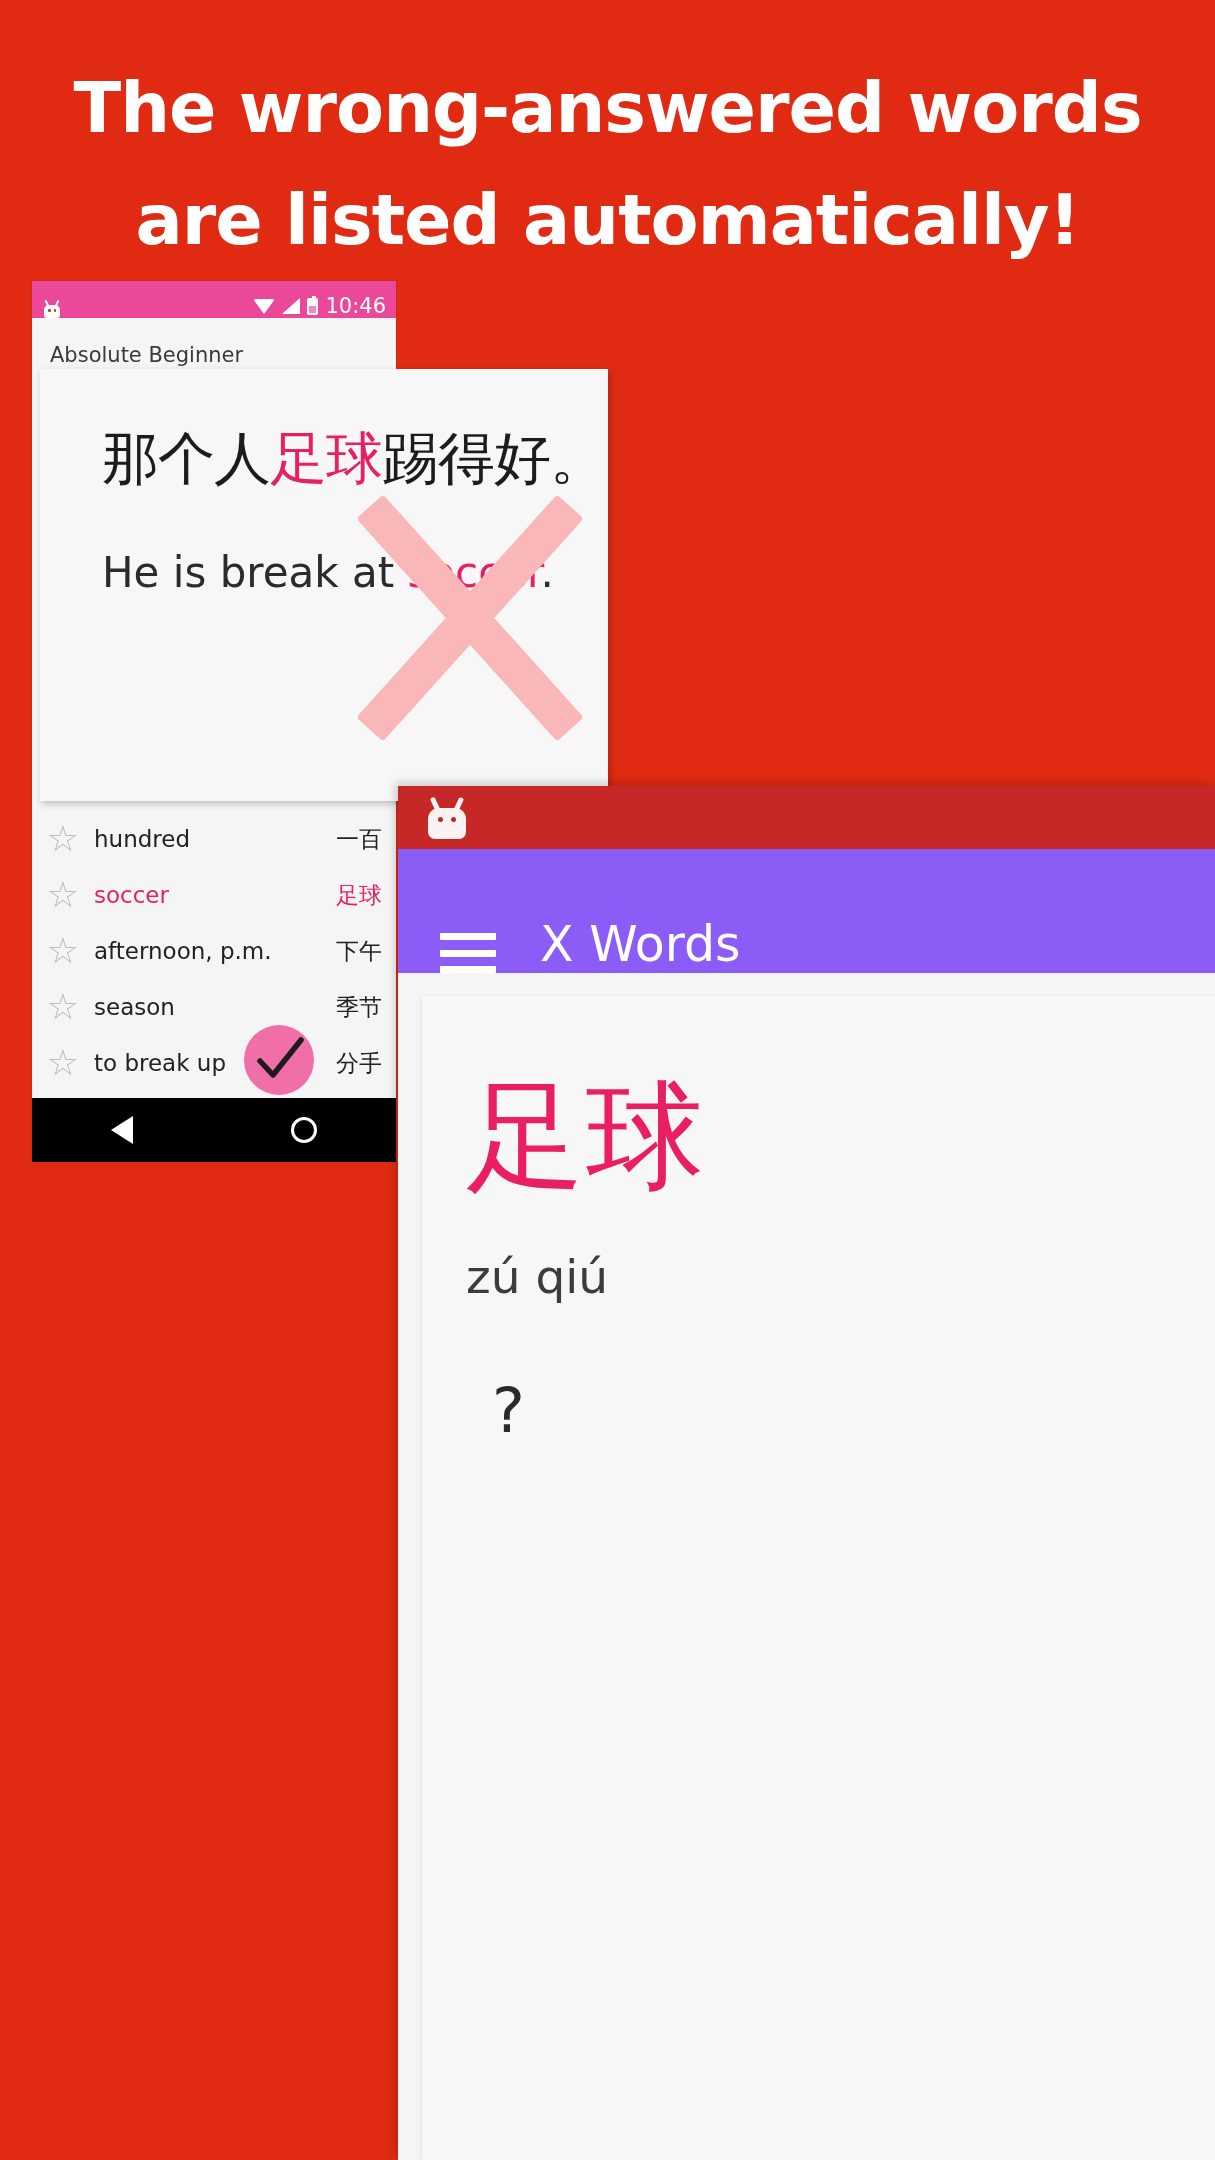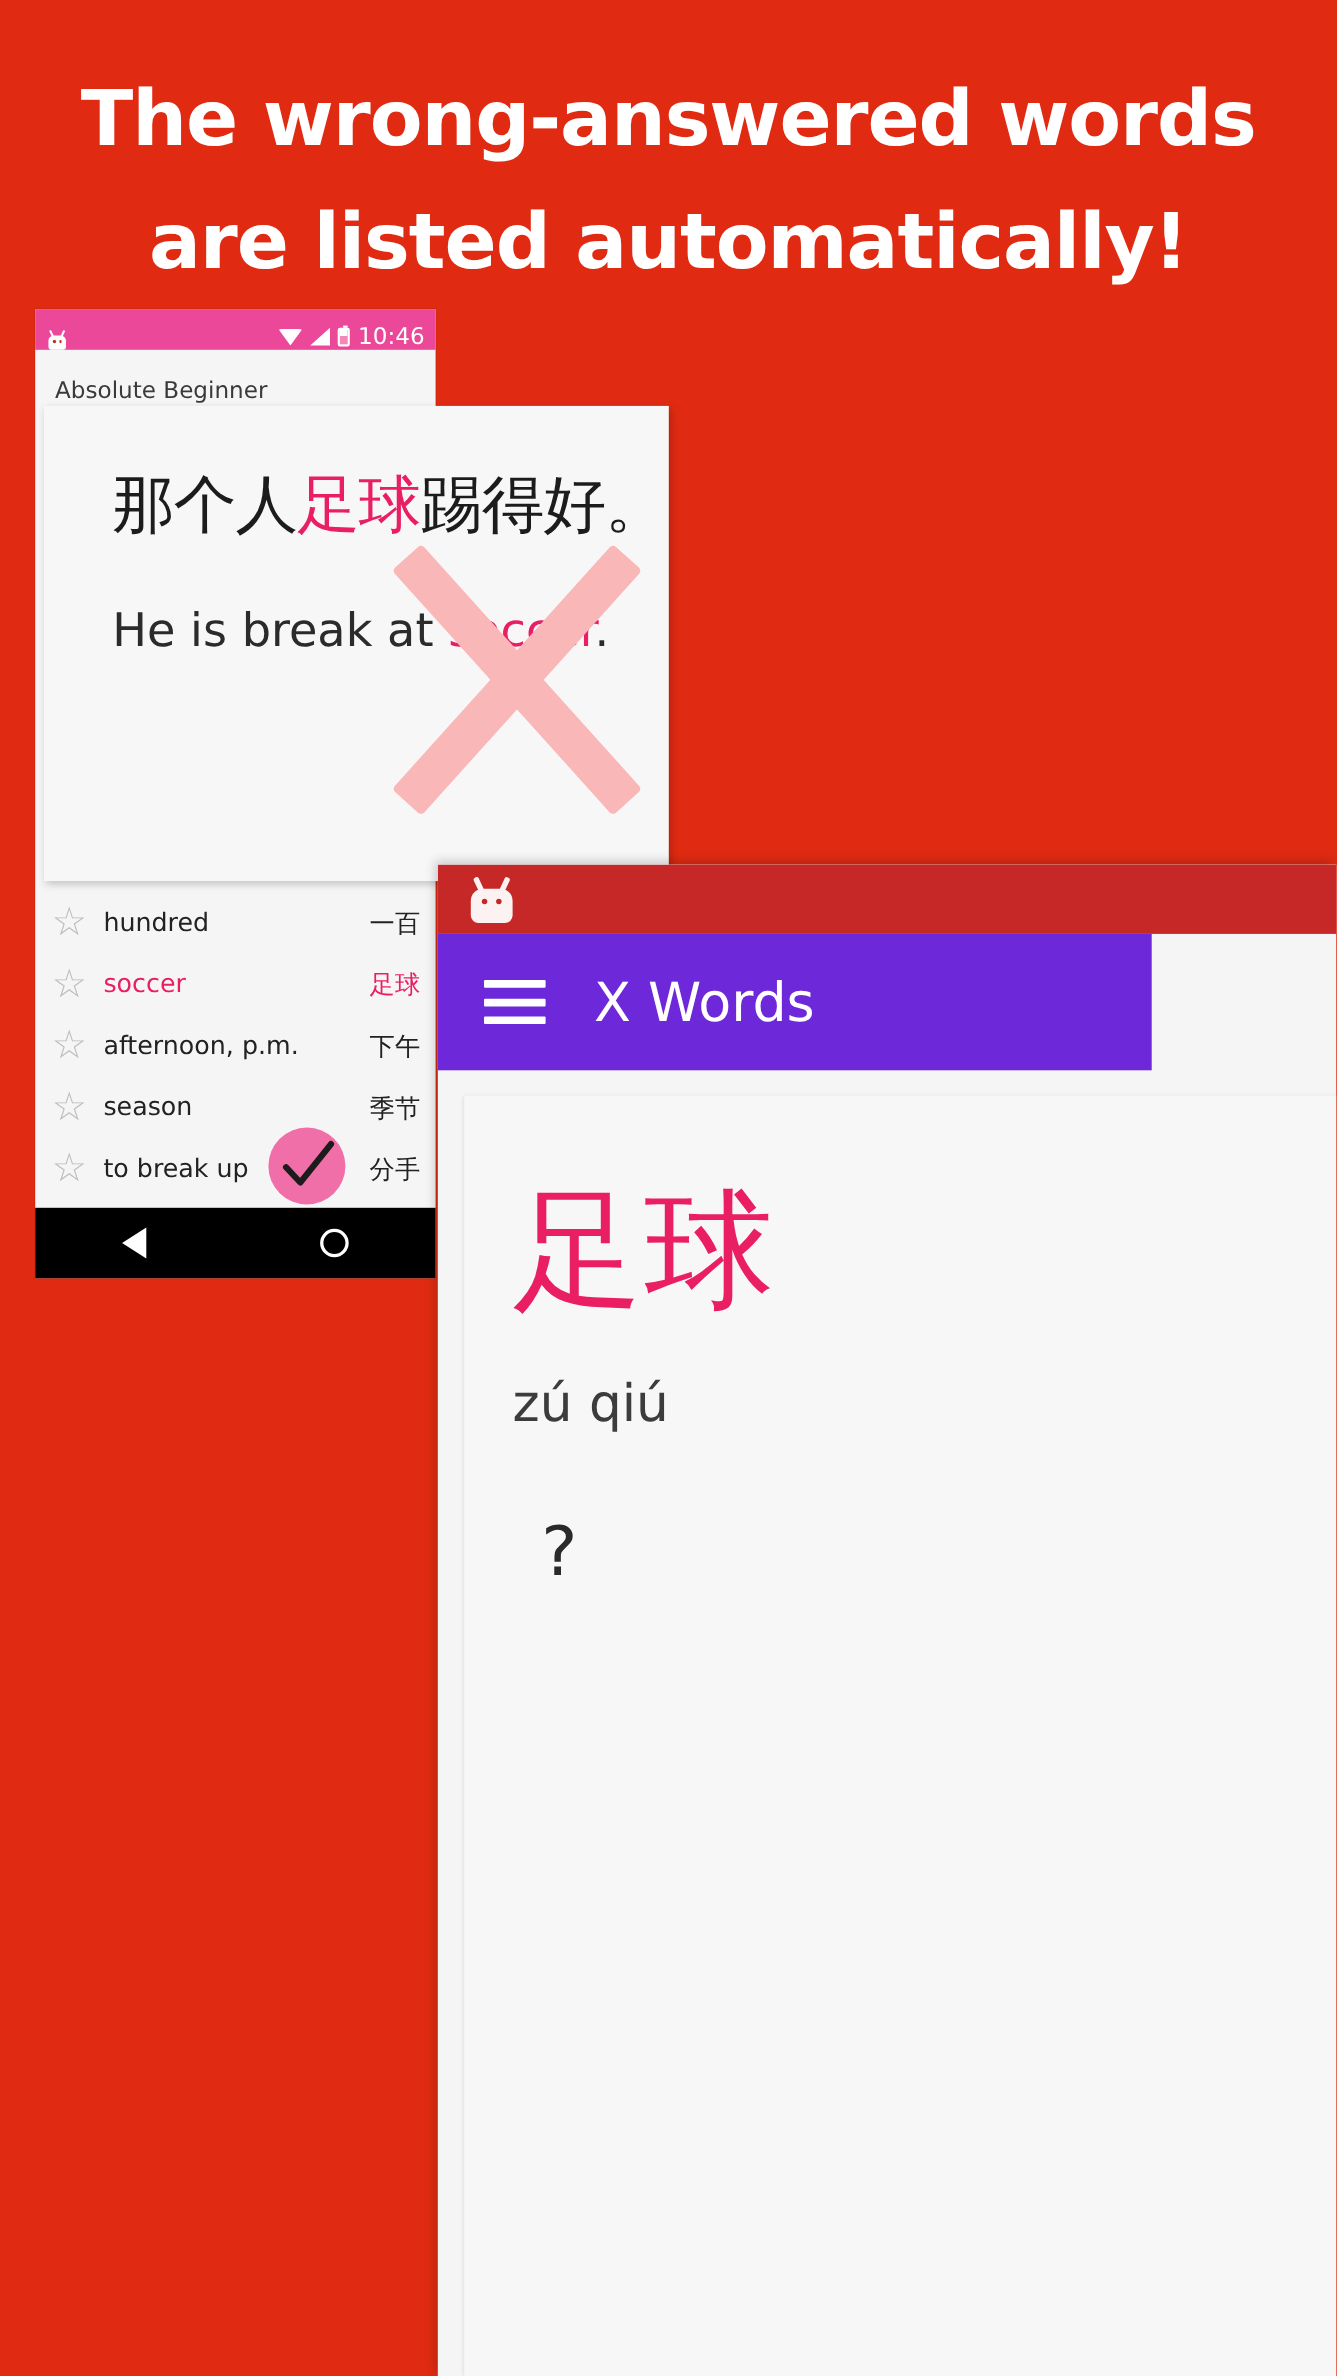--- a/index.html
+++ b/index.html
@@ -298,24 +298,24 @@
     width: 4.5px; height: 16px;
     background: #FDF2F2;
     border-radius: 2px;
   }
   .droid2 .ant.l { left: 9px; transform: rotate(-25deg); }
   .droid2 .ant.r { left: 32px; transform: rotate(25deg); }
 
   .p2-appbar {
     position: absolute;
     left: 0; top: 63px;
-    width: 649px; height: 124px;
-    background: #6d28d9;
-    display: flex;
-    align-items: center;
+    width: 817px; height: 124px;
+    background: #8b5cf6;
+    display: flex;
+    align-items: flex-end;
     padding-left: 42px;
   }
   .hamburger {
     width: 56px; height: 40px;
     display: flex;
     flex-direction: column;
     justify-content: space-between;
     flex: 0 0 auto;
   }
   .hamburger i {

